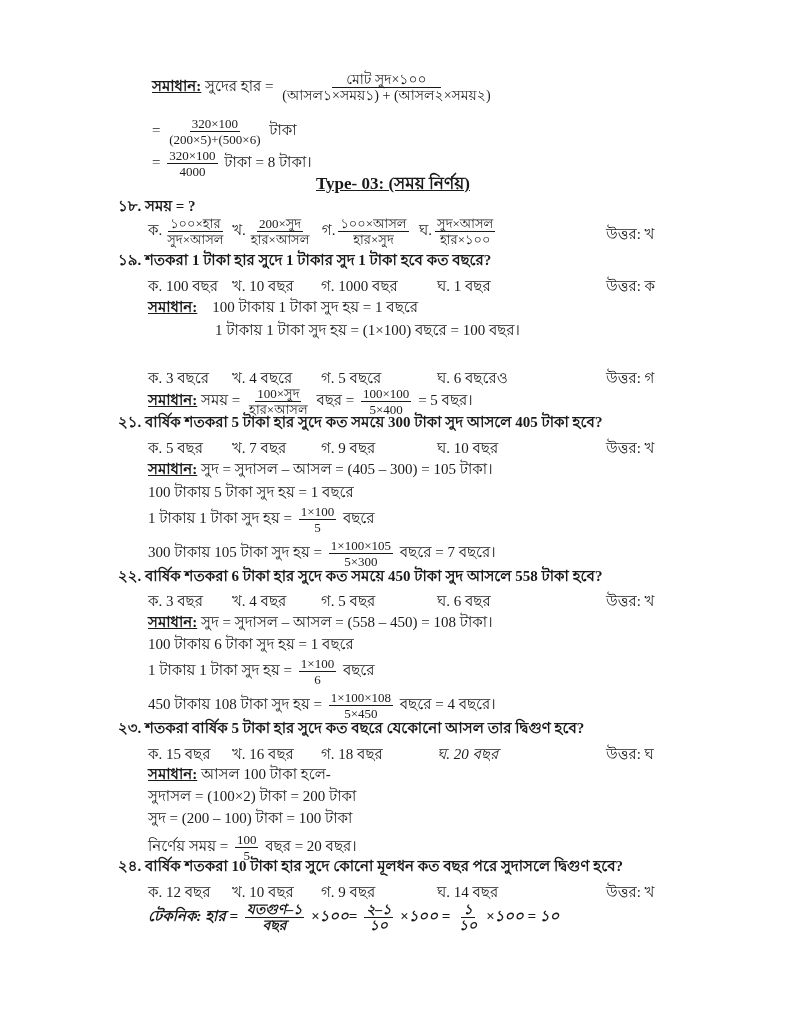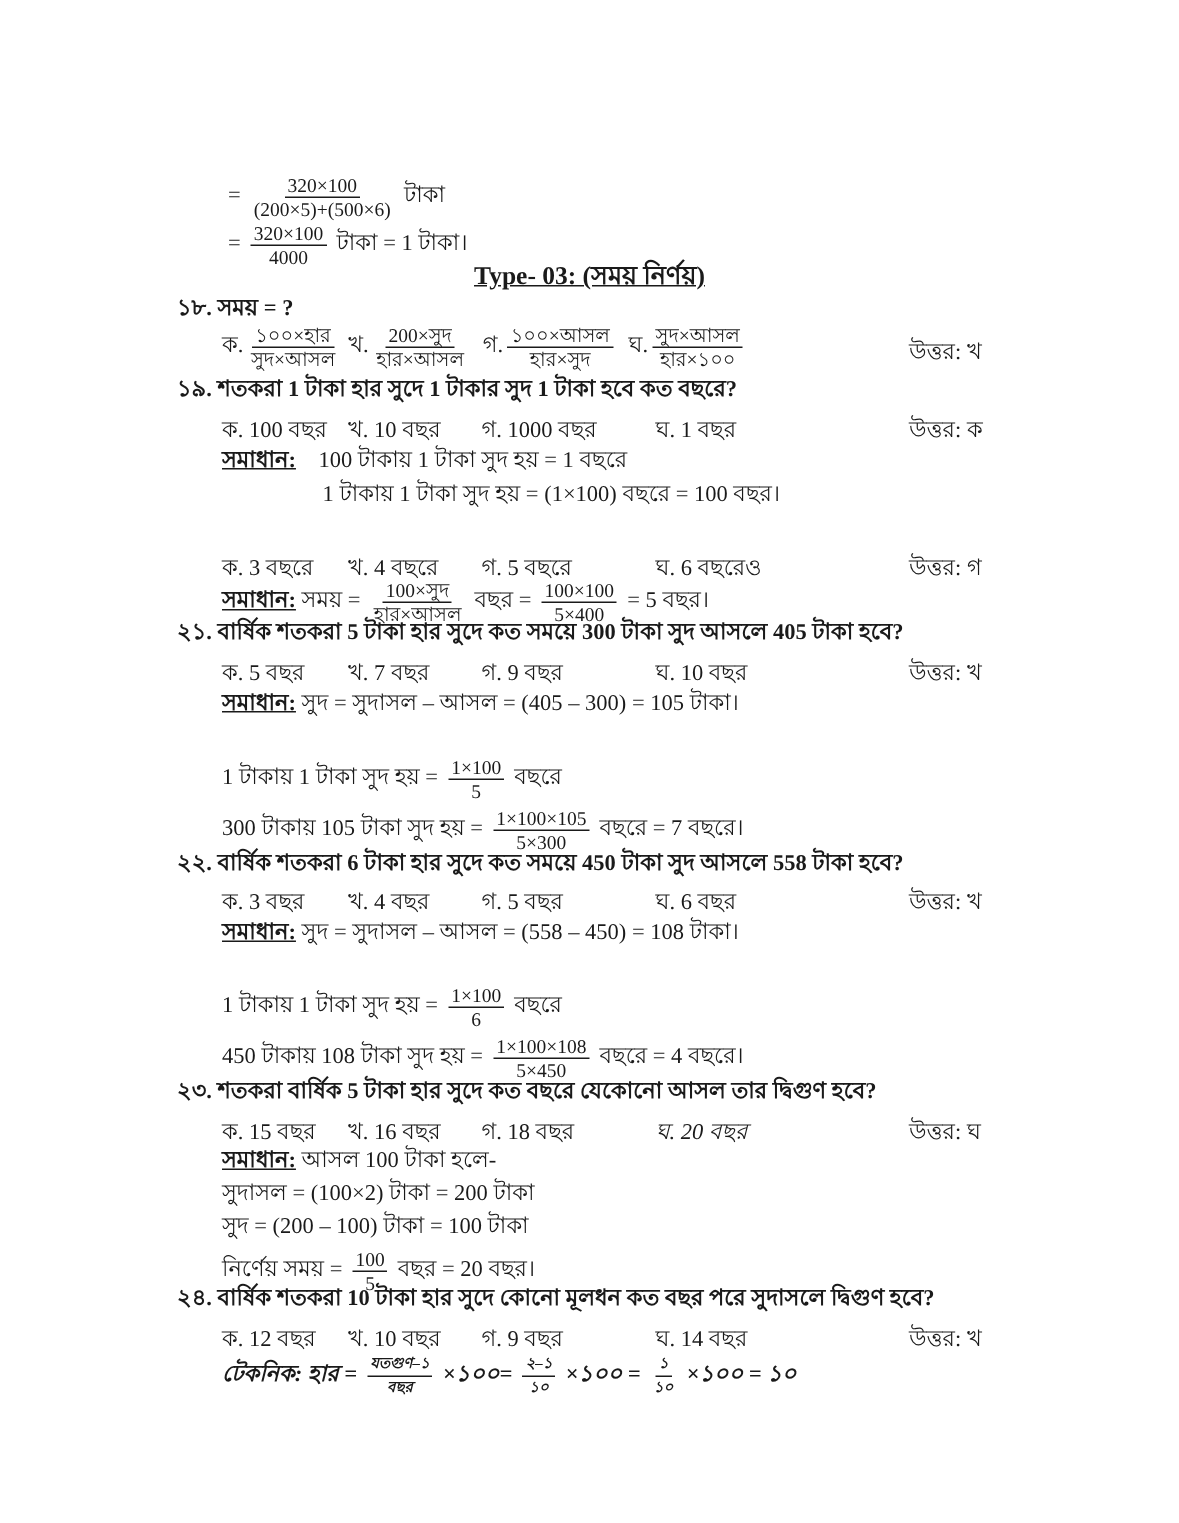--- a/index.html
+++ b/index.html
@@ -9,42 +9,50 @@
   .line { position:absolute; white-space:nowrap; line-height:20px; }
   .b { font-weight:bold; }
   .u { text-decoration:underline; }
   .frac { display:inline-flex; flex-direction:column; align-items:center; vertical-align:middle; margin:0 3px; font-size:13px; line-height:15px; }
   .frac .num { padding:0 2px; border-bottom:1.3px solid #1a1a1a; }
   .frac .den { padding:0 2px; }
   .title { position:absolute; left:0; width:786px; text-align:center; top:170px; font-weight:bold; font-size:17px; text-decoration:underline; }
   .ans { position:absolute; left:606px; font-weight:normal; white-space:nowrap; }
   .opt { position:absolute; white-space:nowrap; }
   .italic { font-style:italic; font-weight:bold; }
-  .small { font-size:10px; }
+  .small { font-size:14px; }
 </style>
 </head>
 <body>
 
 <div class="page">
 
+  <div class="line" style="left:152px;top:72px;">
+    <span class="b u">সমাধান:</span>
+    <span>সুদের হার =</span>
+    <span class="frac" style="font-size:14px;">
+      <span class="num" style="padding:0 14px;">মোট সুদ×১০০</span>
+      <span class="den">(আসল১×সময়১) + (আসল২×সময়২)</span>
+    </span>
+  </div>
   <div class="line" style="left:152px;top:116px;">
     <span>=</span>
     <span class="frac">
       <span class="num">320×100</span>
       <span class="den">(200×5)+(500×6)</span>
     </span>
     <span>টাকা</span>
   </div>
   <div class="line" style="left:152px;top:148px;">
     <span>=</span>
     <span class="frac">
       <span class="num">320×100</span>
       <span class="den">4000</span>
     </span>
-    <span>টাকা = 1 টাকা।</span>
+    <span>টাকা = 8 টাকা।</span>
   </div>
 
   <div class="title">Type- 03: (সময় নির্ণয়)</div>
 
   <div class="line b" style="left:118px;top:196px;">
     <span>১৮.</span>
     <span>সময় = ?</span>
   </div>
   <div class="line" style="left:148px;top:216px;">
     <span>ক.</span><span class="frac">
@@ -107,20 +115,21 @@
   </div>
   <div class="opt" style="left:148px;top:436px;">ক. 5 বছর</div>
   <div class="opt" style="left:232px;top:436px;">খ. 7 বছর</div>
   <div class="opt" style="left:321px;top:436px;">গ. 9 বছর</div>
   <div class="opt" style="left:437px;top:436px;">ঘ. 10 বছর</div>
   <div class="ans" style="top:436px;"><span>উত্তর:</span> <span>খ</span></div>
   <div class="line" style="left:148px;top:459px;">
     <span class="b u">সমাধান:</span>
     <span>সুদ = সুদাসল – আসল = (405 – 300) = 105 টাকা।</span>
   </div>
+  <div class="line" style="left:148px;top:482px;">100 টাকায় 5 টাকা সুদ হয় = 1 বছরে</div>
   <div class="line" style="left:148px;top:504px;">
     <span>1 টাকায় 1 টাকা সুদ হয় =</span>
     <span class="frac">
         <span class="num">1×100</span>
         <span class="den">5</span>
       </span>
     <span>বছরে</span>
   </div>
   <div class="line" style="left:148px;top:538px;">
     <span>300 টাকায় 105 টাকা সুদ হয় =</span>
@@ -137,20 +146,21 @@
   </div>
   <div class="opt" style="left:148px;top:589px;">ক. 3 বছর</div>
   <div class="opt" style="left:232px;top:589px;">খ. 4 বছর</div>
   <div class="opt" style="left:321px;top:589px;">গ. 5 বছর</div>
   <div class="opt" style="left:437px;top:589px;">ঘ. 6 বছর</div>
   <div class="ans" style="top:589px;"><span>উত্তর:</span> <span>খ</span></div>
   <div class="line" style="left:148px;top:612px;">
     <span class="b u">সমাধান:</span>
     <span>সুদ = সুদাসল – আসল = (558 – 450) = 108 টাকা।</span>
   </div>
+  <div class="line" style="left:148px;top:634px;">100 টাকায় 6 টাকা সুদ হয় = 1 বছরে</div>
   <div class="line" style="left:148px;top:656px;">
     <span>1 টাকায় 1 টাকা সুদ হয় =</span>
     <span class="frac">
         <span class="num">1×100</span>
         <span class="den">6</span>
       </span>
     <span>বছরে</span>
   </div>
   <div class="line" style="left:148px;top:690px;">
     <span>450 টাকায় 108 টাকা সুদ হয় =</span>

